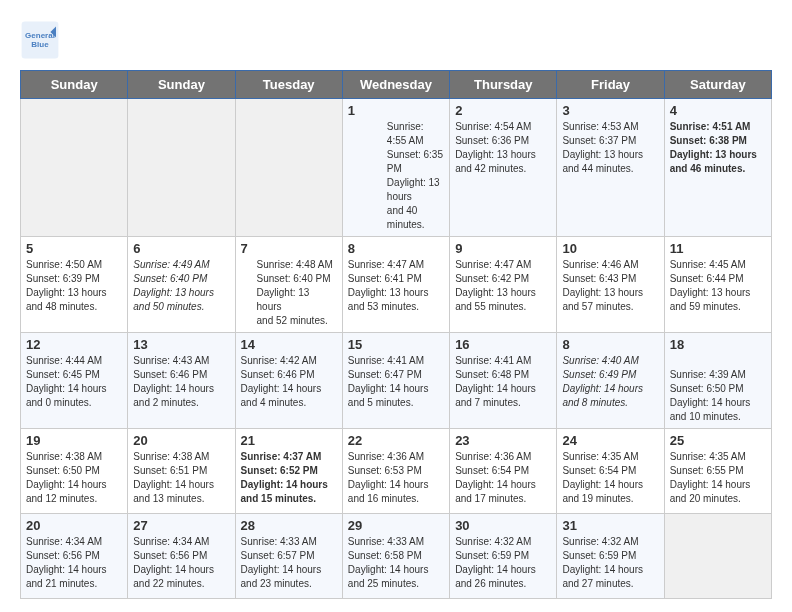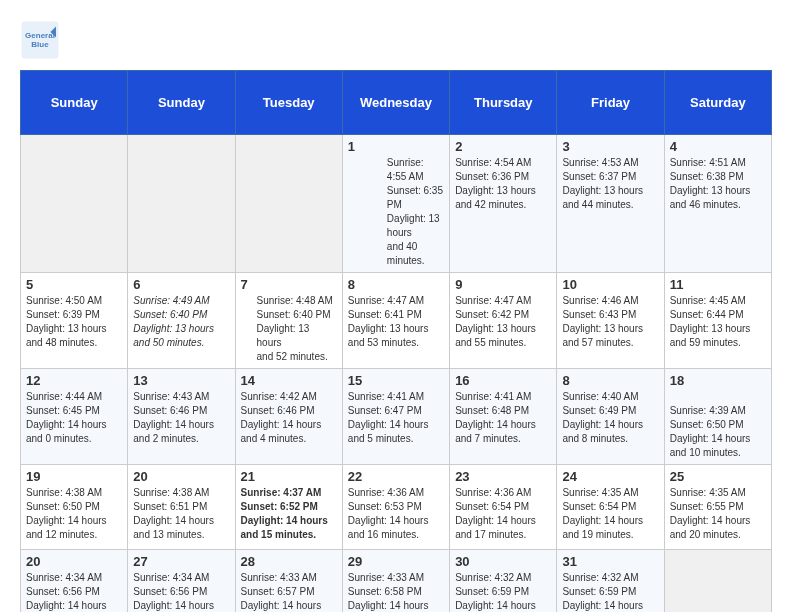--- a/index.html
+++ b/index.html
@@ -36,25 +36,25 @@
     .location {
       font-size: 16px;
       color: #555;
     }
     table {
       width: 100%;
       border-collapse: collapse;
       table-layout: fixed;
     }
     thead tr th {
-      background-color: #1d4ed8;
+      background-color: #737373;
       color: #fff;
       font-size: 13px;
       font-weight: bold;
-      padding: 24px 4px;
+      padding: 6px 4px;
       text-align: center;
       border: 1px solid #3a6aaa;
     }
     tbody tr td {
       border: 1px solid #ccc;
       vertical-align: top;
       padding: 4px 5px;
       font-size: 10.5px;
       color: #333;
       height: 85px;
@@ -133,21 +133,21 @@
         </td>
         <td>
           <span class="day-num">3</span>
           <div class="cell-content" style="white-space: pre-line;">Sunrise: 4:53 AM
 Sunset: 6:37 PM
 Daylight: 13 hours
 and 44 minutes.</div>
         </td>
         <td>
           <span class="day-num">4</span>
-          <div class="cell-content" style="white-space: pre-line;">Sunrise: 4:51 AM
+          <div class="cell-content" style="white-space: pre-line; font-weight: bold;">Sunrise: 4:51 AM
 Sunset: 6:38 PM
 Daylight: 13 hours
 and 46 minutes.</div>
         </td>
       </tr>
       <tr>
         <td>
           <span class="day-num">5</span>
           <div class="cell-content" style="white-space: pre-line;">Sunrise: 4:50 AM
 Sunset: 6:39 PM
@@ -228,21 +228,21 @@
         </td>
         <td>
           <span class="day-num">16</span>
           <div class="cell-content" style="white-space: pre-line;">Sunrise: 4:41 AM
 Sunset: 6:48 PM
 Daylight: 14 hours
 and 7 minutes.</div>
         </td>
         <td>
           <span class="day-num">8</span>
-          <div class="cell-content" style="white-space: pre-line;">Sunrise: 4:40 AM
+          <div class="cell-content" style="white-space: pre-line; font-style: italic;">Sunrise: 4:40 AM
 Sunset: 6:49 PM
 Daylight: 14 hours
 and 8 minutes.</div>
         </td>
         <td>
           <span class="day-num">18</span>
           <div class="cell-content" style="white-space: pre-line; margin-top: 16px;">Sunrise: 4:39 AM
 Sunset: 6:50 PM
 Daylight: 14 hours
 and 10 minutes.</div>

